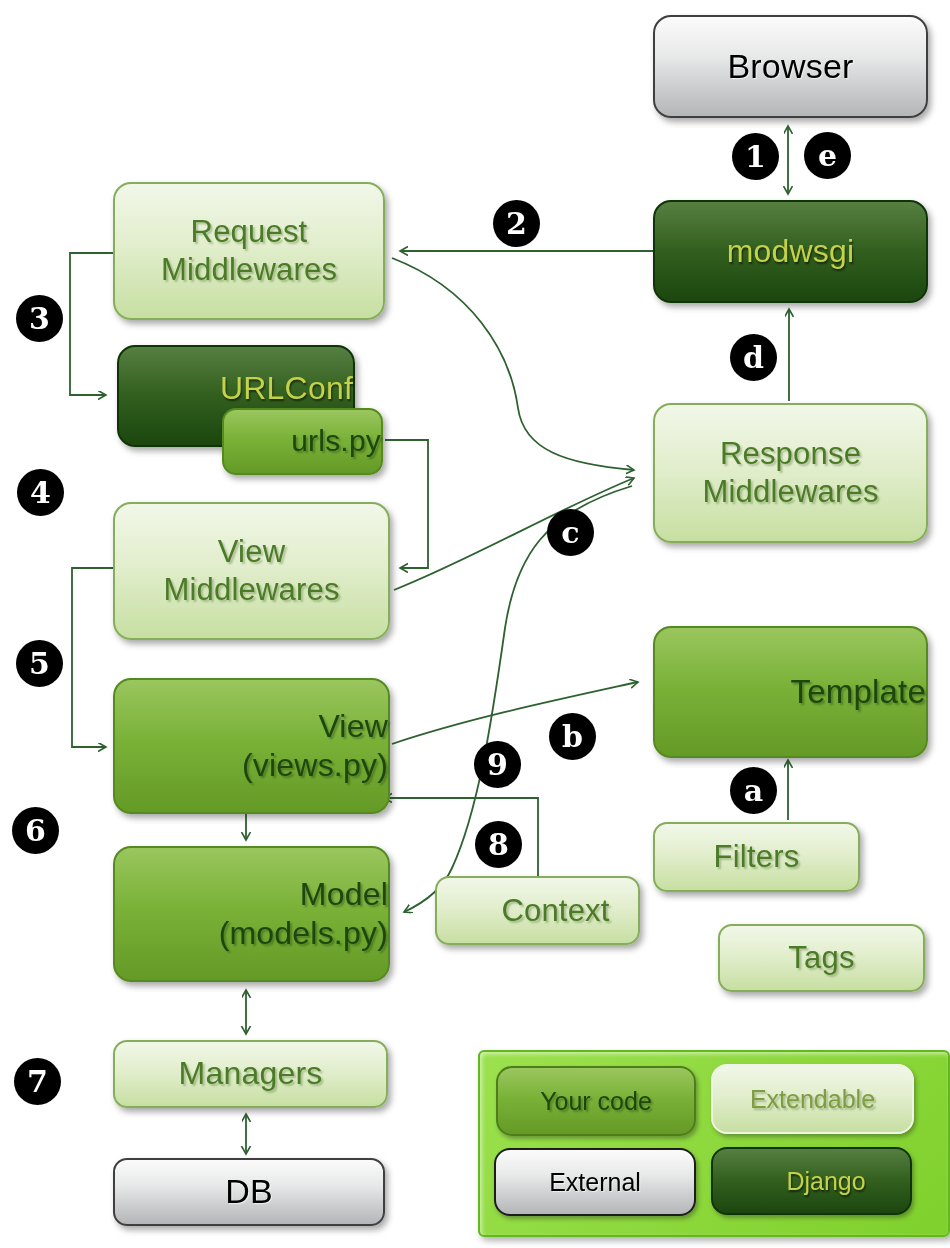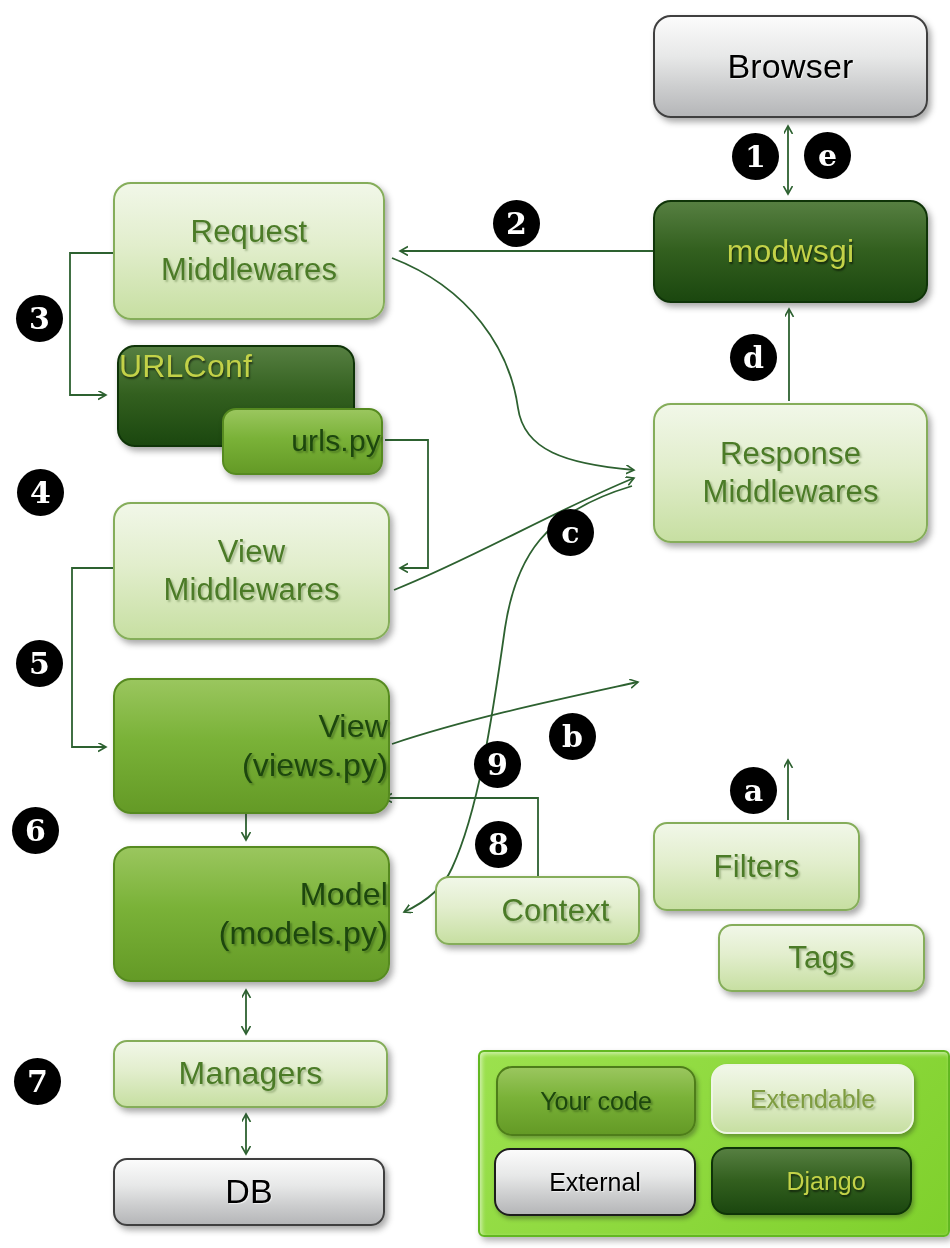--- a/index.html
+++ b/index.html
@@ -92,21 +92,21 @@
 
   <div class="node green-dark" style="left:653px;top:200px;width:275px;height:103px;font-size:32px;">
     <span>modwsgi</span>
   </div>
 
   <div class="node green-light" style="left:113px;top:182px;width:272px;height:138px;">
     <span>Request</span>
     <span>Middlewares</span>
   </div>
 
-  <div class="node green-dark z2" style="left:117px;top:345px;width:238px;height:102px;font-size:32px;justify-content:flex-start;flex-direction:row;align-items:flex-start;">
+  <div class="node green-dark z2" style="left:117px;top:345px;width:238px;height:102px;font-size:32px;justify-content:flex-end;flex-direction:row;padding-top:22px;align-items:flex-start;">
     <span>URLConf</span>
   </div>
 
   <div class="node green-mid z3" style="left:222px;top:408px;width:161px;height:67px;font-size:30px;border-radius:14px;">
     <span>urls.py</span>
   </div>
 
   <div class="node green-light" style="left:113px;top:502px;width:277px;height:138px;">
     <span>View</span>
     <span>Middlewares</span>
@@ -128,22 +128,25 @@
 
   <div class="node gray" style="left:113px;top:1158px;width:272px;height:68px;font-size:34px;border-radius:14px;">
     <span>DB</span>
   </div>
 
   <div class="node green-light" style="left:653px;top:403px;width:275px;height:140px;">
     <span>Response</span>
     <span>Middlewares</span>
   </div>
 
+  <div class="node green-mid" style="left:653px;top:626px;width:275px;height:132px;font-size:33px;">
+    <span>Template</span>
+  </div>
 
-  <div class="node green-light z3" style="left:653px;top:822px;width:207px;height:89px;border-radius:14px;">
+  <div class="node green-light z3" style="left:653px;top:822px;width:207px;height:70px;border-radius:14px;">
     <span>Filters</span>
   </div>
 
   <div class="node green-light z2" style="left:718px;top:924px;width:207px;height:68px;border-radius:14px;">
     <span>Tags</span>
   </div>
 
   <div class="node green-light z2" style="left:435px;top:876px;width:205px;height:69px;border-radius:14px;padding-left:36px;">
     <span>Context</span>
   </div>

